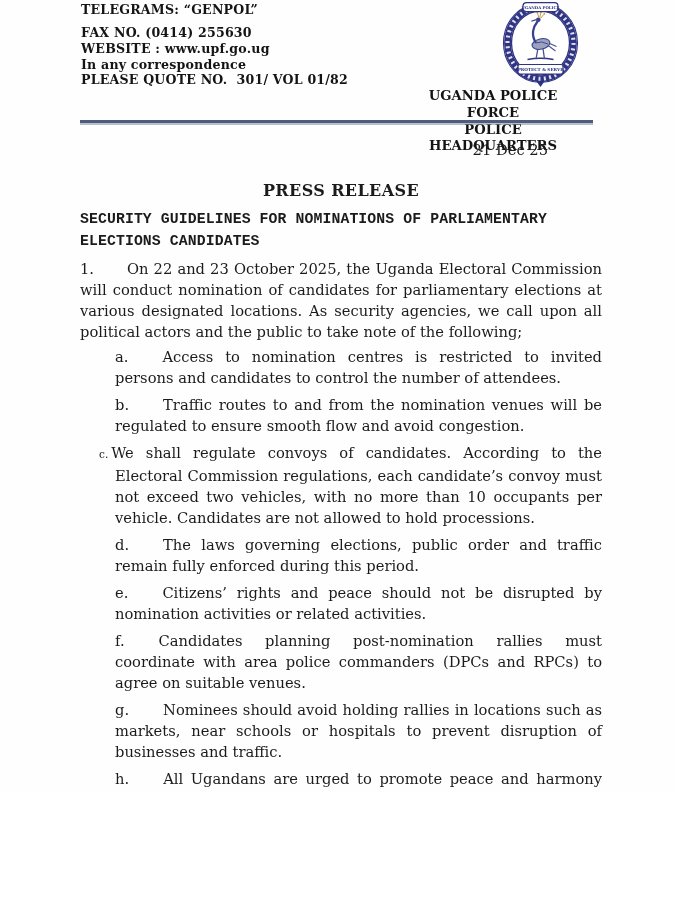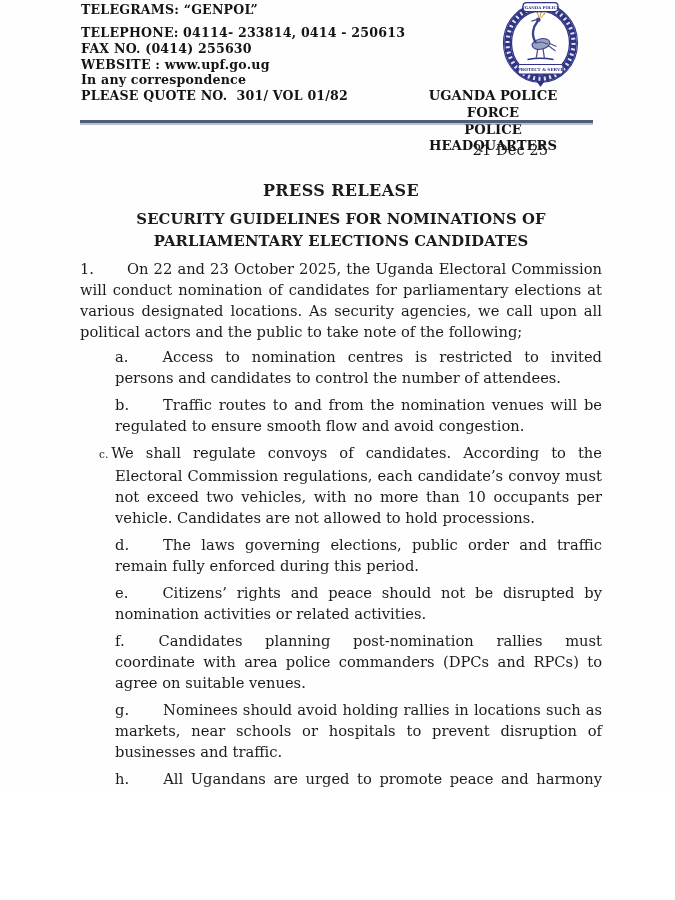--- a/index.html
+++ b/index.html
@@ -16,21 +16,21 @@
   .org{position:absolute;left:404px;top:88px;width:178px;text-align:center;}
   .org p{margin:0;font-size:13.2px;font-weight:bold;line-height:16.8px;color:#141414;}
   .rule{
     position:absolute;left:80px;top:120px;width:513px;height:2.5px;
     background:#4d5d7c;box-shadow:0 2px 0 rgba(125,140,165,.55);
   }
   
   .doc{position:absolute;left:80px;top:134px;width:522px;font-size:14.7px;line-height:21px;}
   .date{margin:5px 0 0;text-align:right;padding-right:54px;}
   .heading{margin:20px 0 0;font-size:16px;font-weight:bold;text-align:center;letter-spacing:.4px;line-height:21px;}
-  .title{margin:7px 0 0;font-size:14.8px;font-weight:bold;text-align:center;line-height:22px;letter-spacing:.1px;}
+  .title{margin:7px 0 0;font-size:14.8px;font-weight:bold;line-height:22px;letter-spacing:.1px;font-family:Liberation Mono, monospace;}
   .para{margin:6px 0 4px;text-align:justify;}
   .item{margin:0 0 6px 35px;text-align:justify;}
   .ltr{display:inline;}
   .gap{display:inline-block;width:34px;}
   .para .gap{width:33px;}
   .item.small{text-indent:-16px;}
   .item.small .ltr{font-size:10.5px;}
   .item.small .gap{width:3px;}
   .end{margin:22px 0 0;text-align:center;letter-spacing:.5px;}
   
@@ -38,21 +38,20 @@
   .navy-fill{fill:#2e3383;}
   .logo-text{fill:#2e3383;font-weight:bold;font-family:"DejaVu Serif",serif;}
 </style>
 </head>
 <body>
 
 <div class="page">
 
   <div class="hdr-left">
     <p>TELEGRAMS: “GENPOL”</p>
-    <p>TELEPHONE: 04114- 233814, 0414 - 250613</p>
     <p>FAX NO. (0414) 255630</p>
     <p>WEBSITE : www.upf.go.ug</p>
     <p>In any correspondence</p>
     <p>PLEASE QUOTE NO.&nbsp; 301/ VOL 01/82</p>
   </div>
 
   <div class="logo-wrap">
     <svg width="93" height="86" viewBox="0 0 92 86" xmlns="http://www.w3.org/2000/svg">
 
       <path d="M40,76.5 L52,76.5 L46,85 Z" class="navy-fill"></path>

